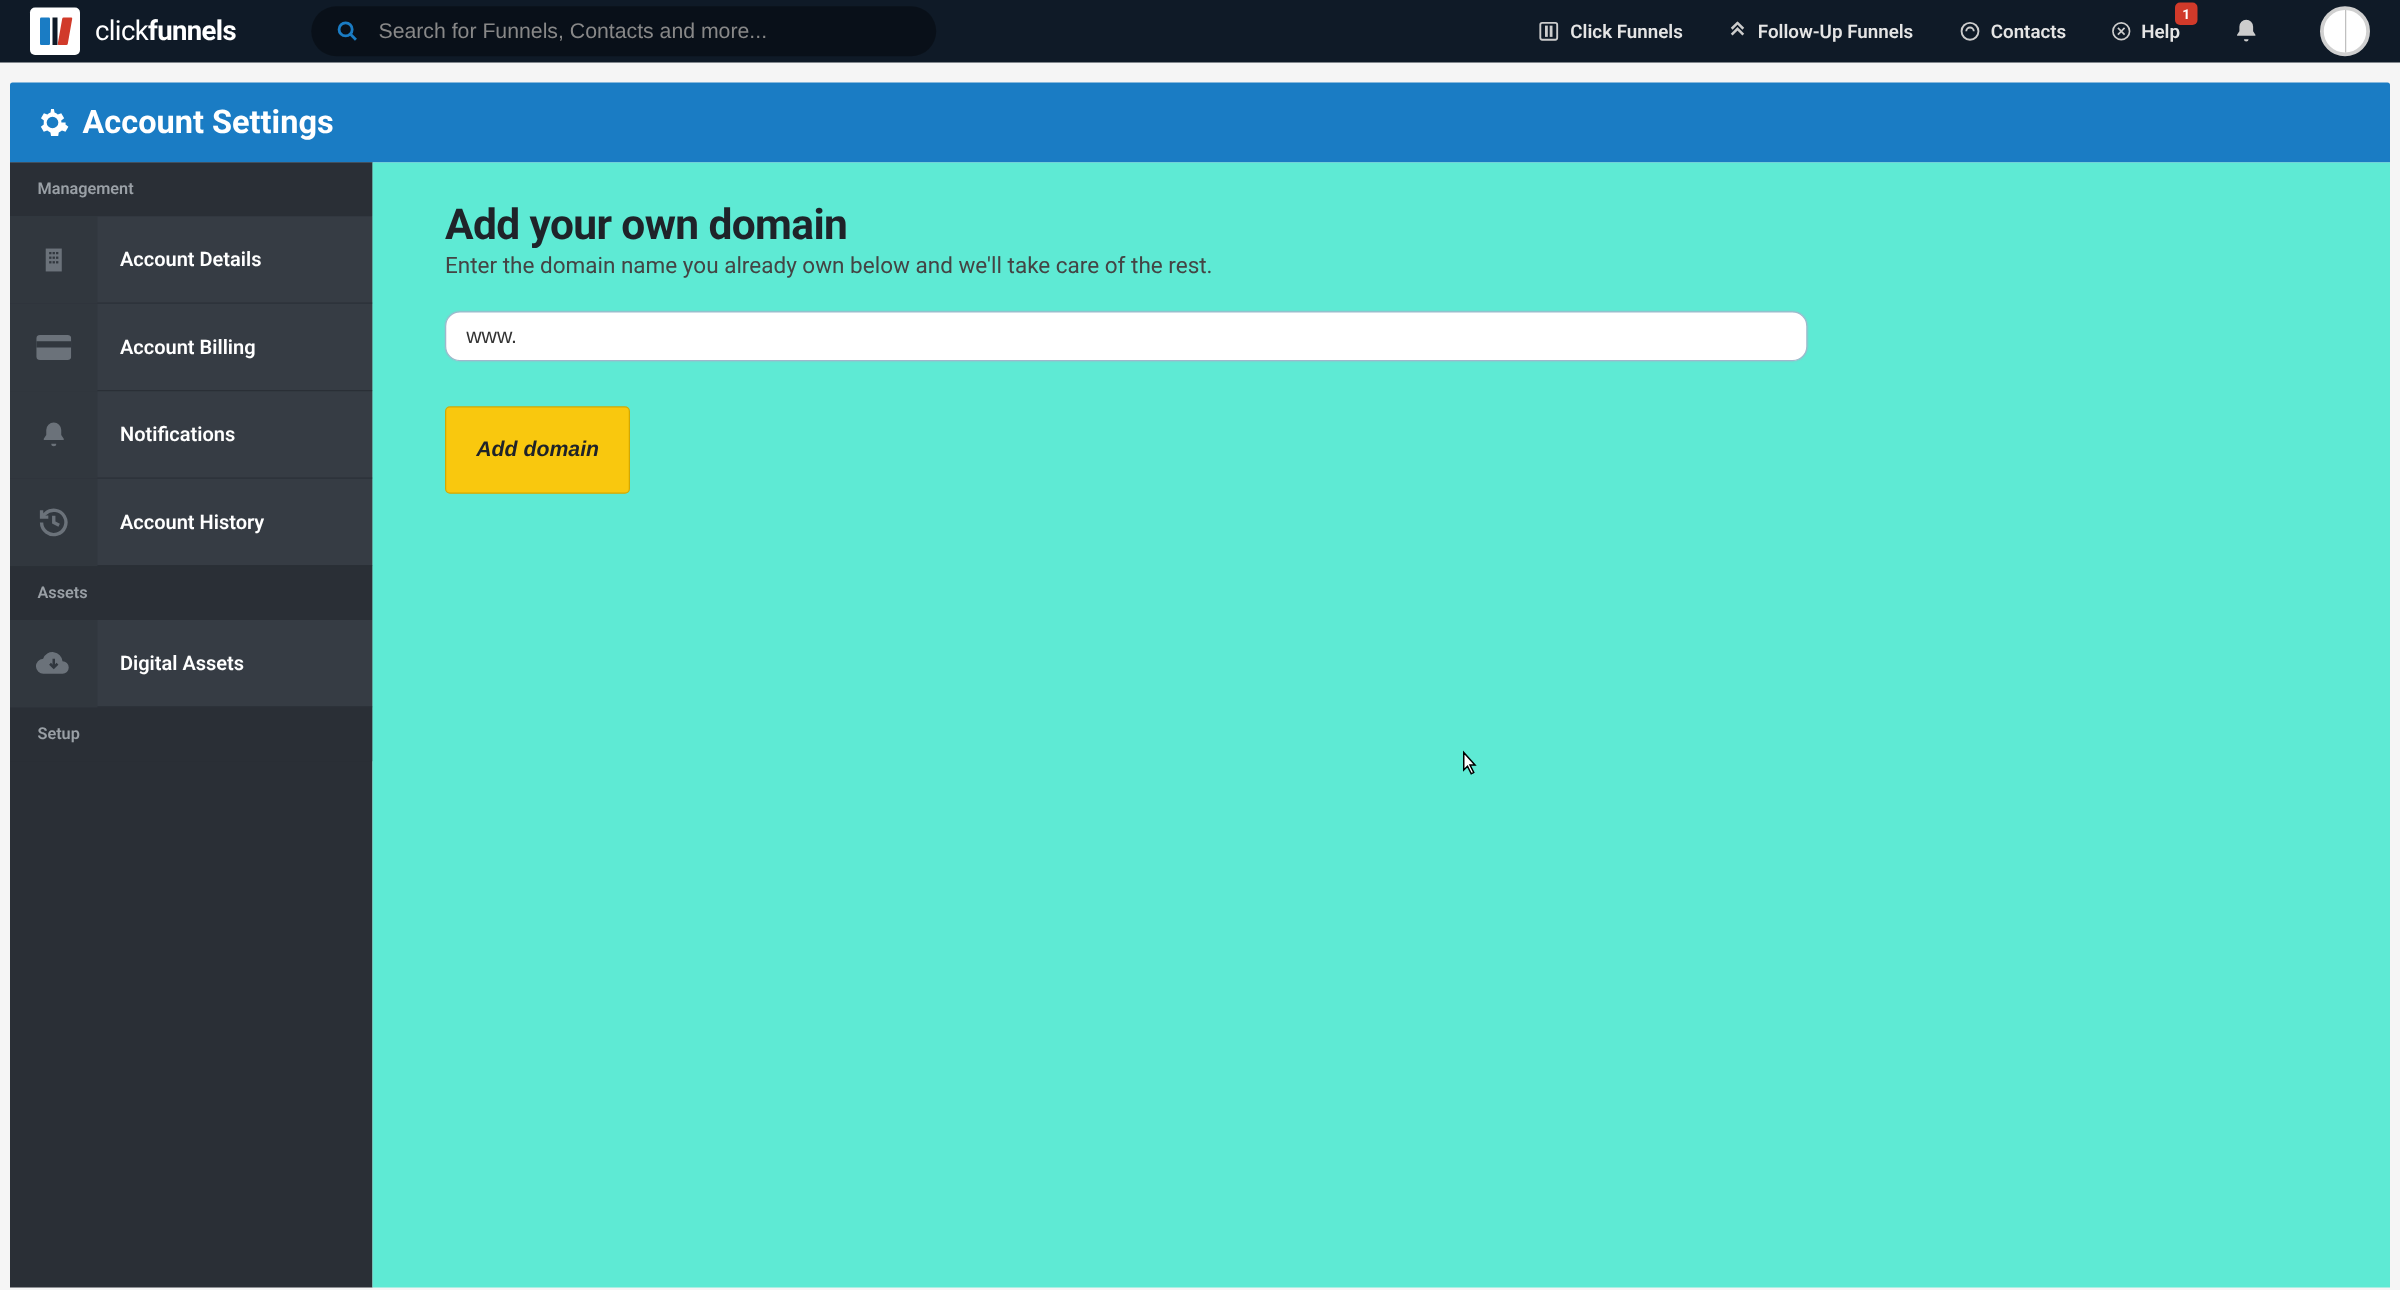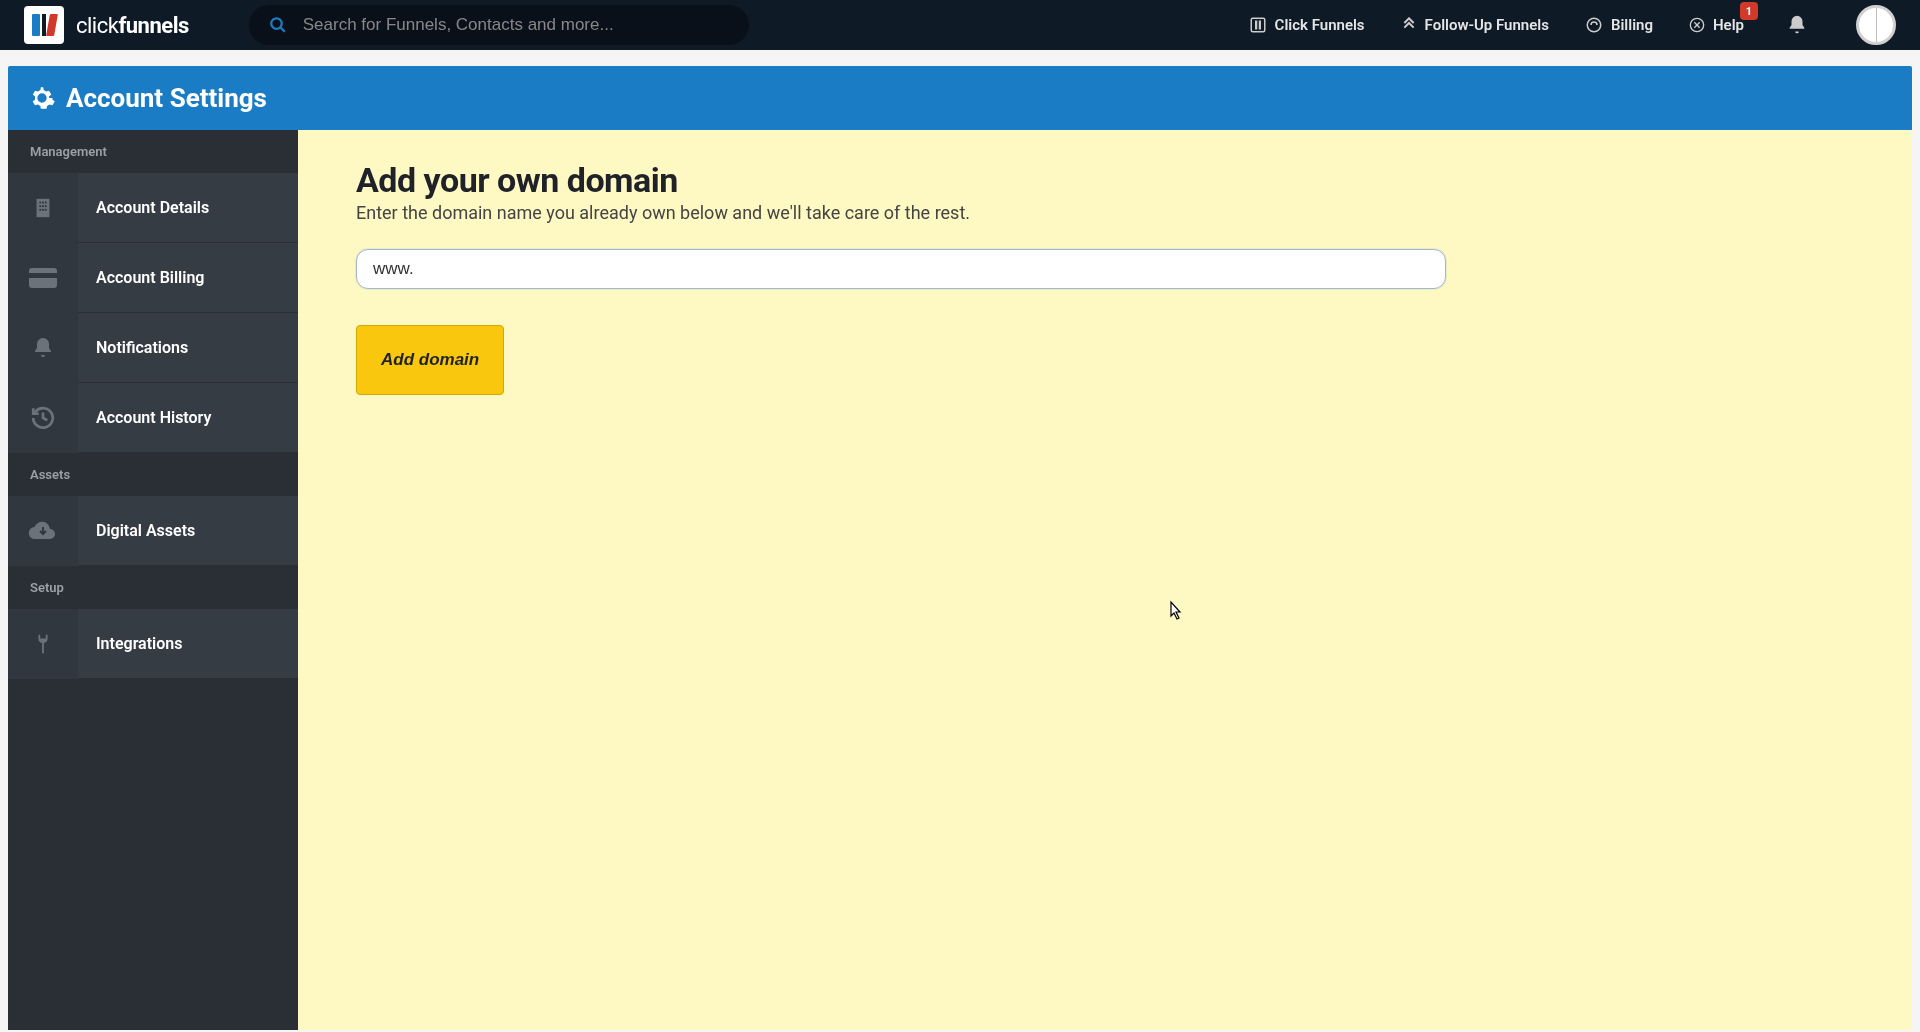--- a/index.html
+++ b/index.html
@@ -220,21 +220,21 @@
     .sidebar-label {
       padding-left: 18px;
       font-size: 16px;
       font-weight: 600;
       color: #fff;
     }
     
     
     .main {
       flex: 1;
-      background: #fef9c3;
+      background: #5eead4;
       padding: 30px 58px;
     }
     .main h2 {
       font-size: 34px;
       font-weight: 700;
       color: #1f2329;
       margin-bottom: 2px;
       letter-spacing: -0.5px;
     }
     .main .subtitle {
@@ -326,21 +326,21 @@
     <span>Follow-Up Funnels</span>
   </div>
 
   <div class="nav-item">
     <span class="nav-icon">
       <svg width="18" height="18" viewBox="0 0 24 24" fill="none" stroke="#ccc" stroke-width="2">
           <circle cx="12" cy="12" r="9"></circle>
           <path d="M8 12 a4 4 0 0 1 8 0"></path>
         </svg>
     </span>
-    <span>Billing</span>
+    <span>Contacts</span>
   </div>
 
   <div class="nav-item help-badge-wrap">
     <span class="nav-icon">
       <svg width="16" height="16" viewBox="0 0 24 24" fill="none" stroke="#ccc" stroke-width="2">
           <circle cx="12" cy="12" r="10"></circle>
           <line x1="8" y1="8" x2="16" y2="16"></line>
           <line x1="16" y1="8" x2="8" y2="16"></line>
         </svg>
     </span>
@@ -433,28 +433,20 @@
               <path d="M22 9a8 8 0 0 0-15.5-2A6 6 0 0 0 7 19h15a5 5 0 0 0 0-10z"></path>
               <polyline points="12 11 15 14 18 11" fill="none" stroke="#31373e" stroke-width="2"></polyline>
               <line x1="15" y1="7" x2="15" y2="14" stroke="#31373e" stroke-width="2"></line>
             </svg>
         </div>
         <span class="sidebar-label">Digital Assets</span>
       </div>
 
       <div class="sidebar-section-header">Setup</div>
 
-      <div class="sidebar-item">
-        <div class="sidebar-icon-box">
-          <svg width="22" height="28" viewBox="0 0 24 24" fill="#6b727a">
-              <path d="M9 2v4h6V2h2v4a5 5 0 0 1-4 4.9V22h-2V10.9A5 5 0 0 1 7 6V2z"></path>
-            </svg>
-        </div>
-        <span class="sidebar-label">Integrations</span>
-      </div>
 
 
     </div>
 
     <div class="main">
       <h2>Add your own domain</h2>
       <p class="subtitle">Enter the domain name you already own below and we'll take care of the rest.</p>
       <input type="text" class="domain-input" value="www." style="">
       <br>
       <button class="add-domain-btn">Add domain</button>

